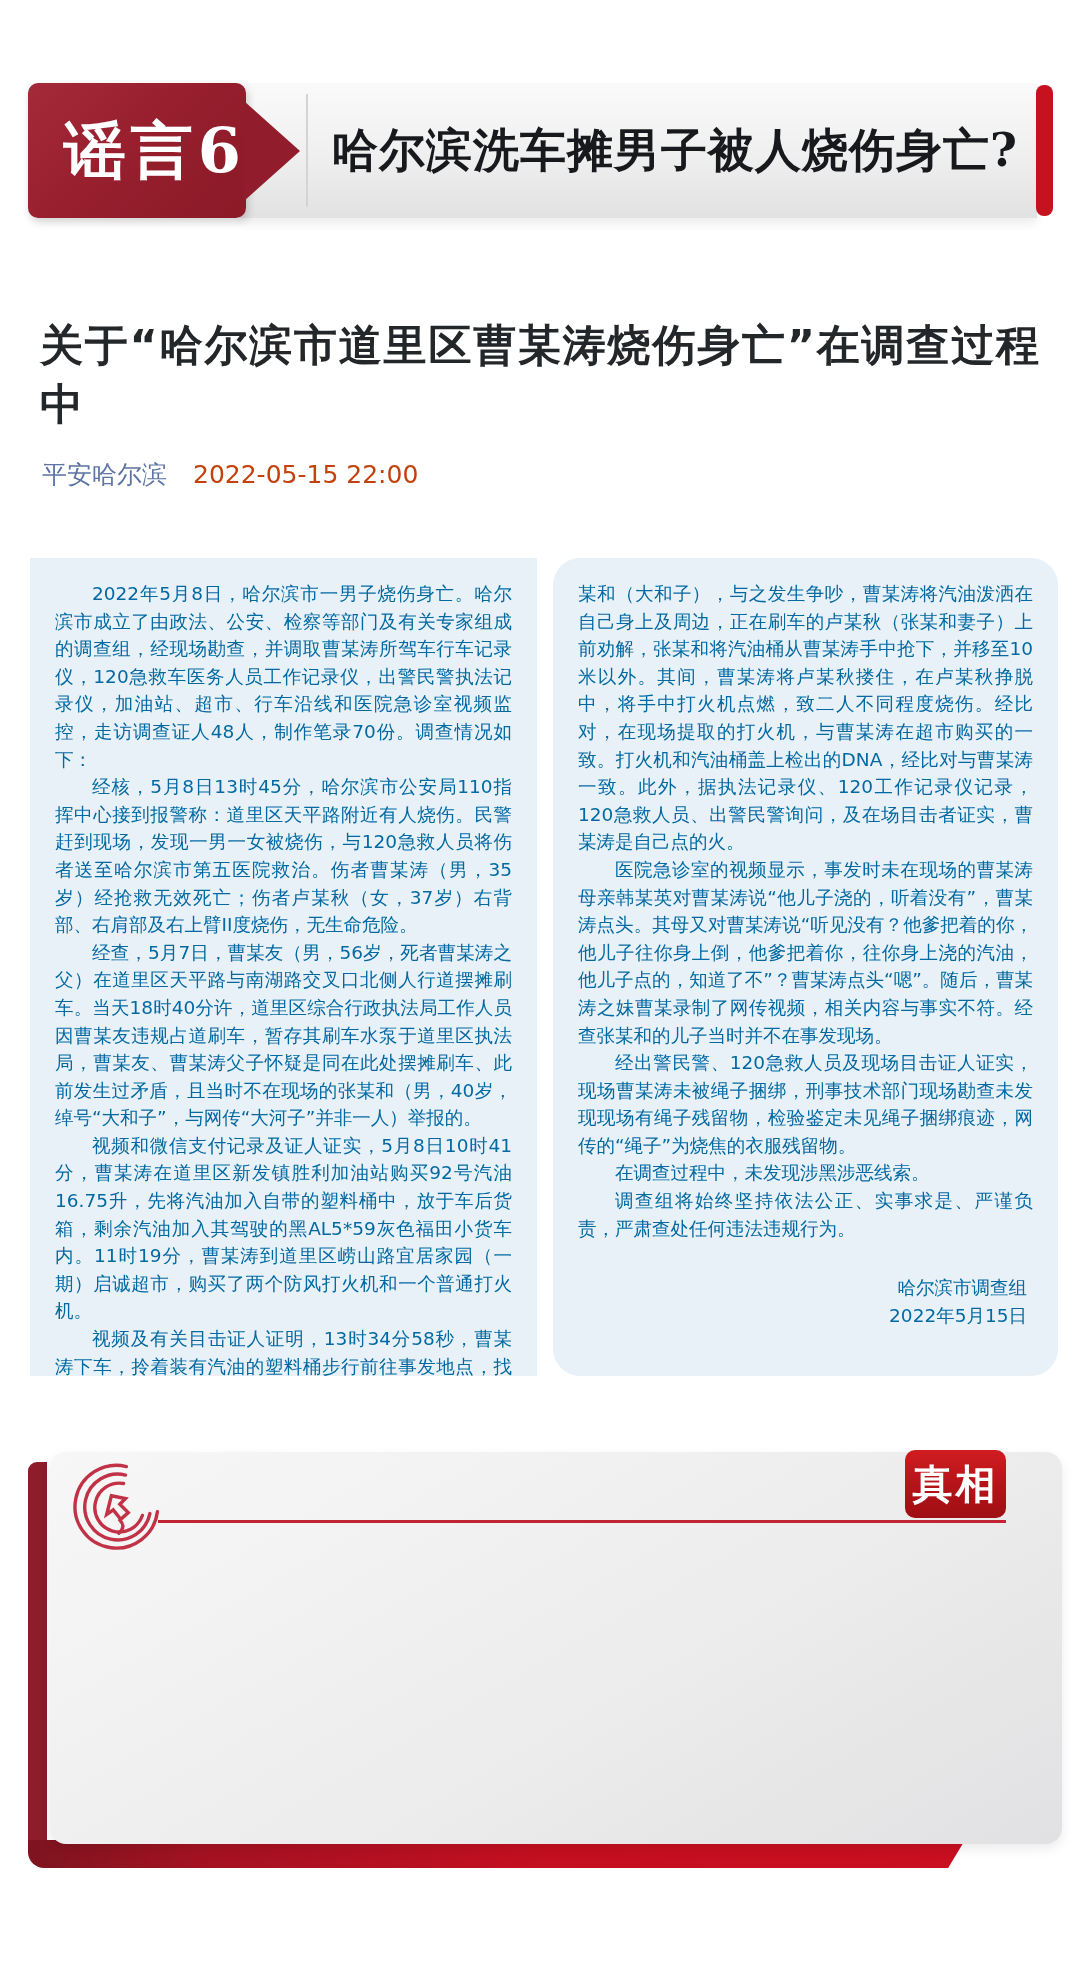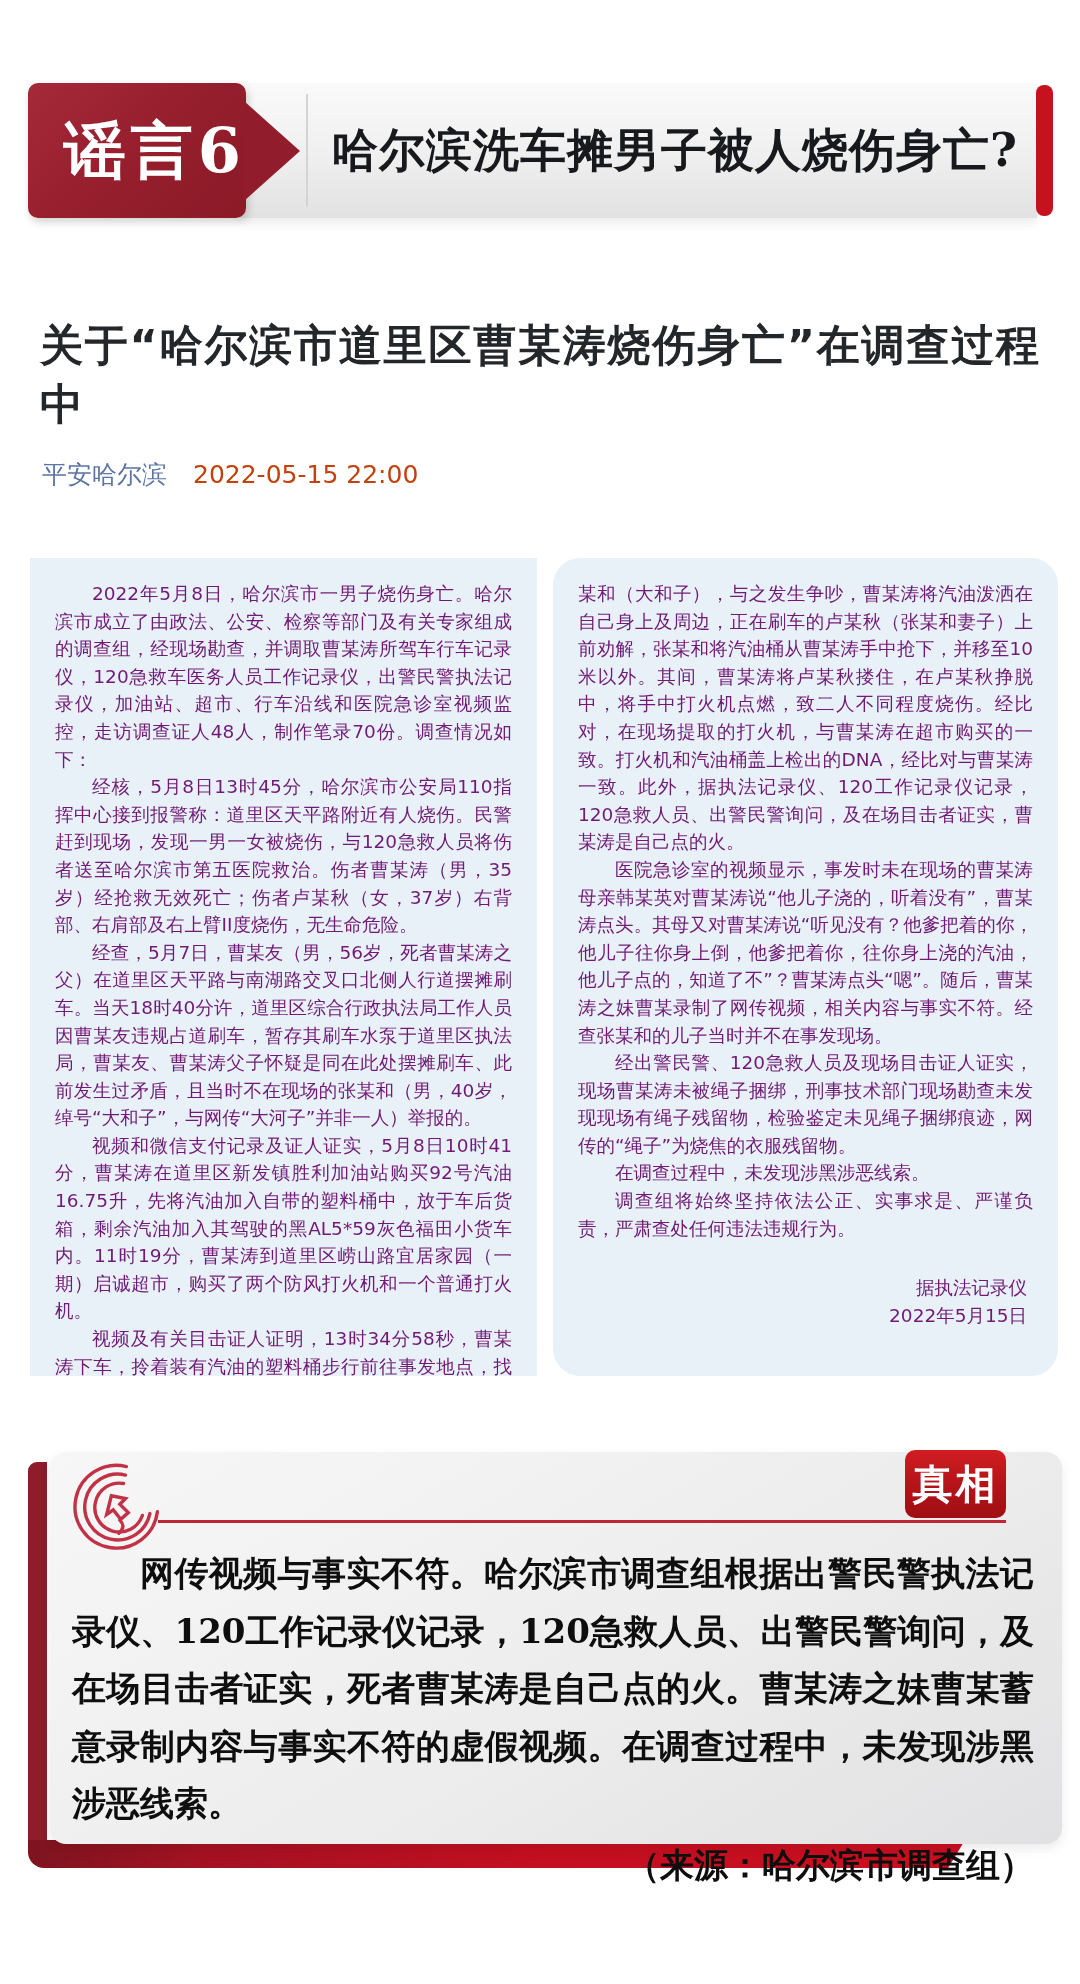--- a/index.html
+++ b/index.html
@@ -47,21 +47,21 @@
     font-size:43px; line-height:59px; font-weight:600; color:#24272a; letter-spacing:1px;
     text-align:justify;
   }
   .byline { position:absolute; left:42px; top:458px; font-size:25px; white-space:nowrap; }
   .byline .src { color:#5b74a3; margin-right:26px; }
   .byline .time { color:#c2410c; }
 
   
   .col {
     position:absolute; top:558px; height:818px; background:#e8f1f8;
-    padding:22px 25px; font-size:18.5px; line-height:27.6px; color:#701a75;
+    padding:22px 25px; font-size:18.5px; line-height:27.6px; color:#0369a1;
     text-align:justify; overflow:hidden;
   }
   .col-left  { left:30px;  width:507px; }
   .col-right { left:553px; width:505px;border-radius:27px; }
   .col p { text-indent:2em; margin:0; }
   .col p.no-indent { text-indent:0; }
   .sig-block { margin-top:32px; text-align:right; padding-right:6px; }
   .sig-block div { text-indent:0; }
 
   
@@ -125,39 +125,35 @@
     <p>视频及有关目击证人证明，13时34分58秒，曹某涛下车，拎着装有汽油的塑料桶步行前往事发地点，找到张</p>
   </div>
 
   <div class="col col-right">
     <p class="no-indent">某和（大和子），与之发生争吵，曹某涛将汽油泼洒在自己身上及周边，正在刷车的卢某秋（张某和妻子）上前劝解，张某和将汽油桶从曹某涛手中抢下，并移至10米以外。其间，曹某涛将卢某秋搂住，在卢某秋挣脱中，将手中打火机点燃，致二人不同程度烧伤。经比对，在现场提取的打火机，与曹某涛在超市购买的一致。打火机和汽油桶盖上检出的DNA，经比对与曹某涛一致。此外，据执法记录仪、120工作记录仪记录，120急救人员、出警民警询问，及在场目击者证实，曹某涛是自己点的火。</p>
     <p>医院急诊室的视频显示，事发时未在现场的曹某涛母亲韩某英对曹某涛说“他儿子浇的，听着没有”，曹某涛点头。其母又对曹某涛说“听见没有？他爹把着的你，他儿子往你身上倒，他爹把着你，往你身上浇的汽油，他儿子点的，知道了不”？曹某涛点头“嗯”。随后，曹某涛之妹曹某录制了网传视频，相关内容与事实不符。经查张某和的儿子当时并不在事发现场。</p>
     <p>经出警民警、120急救人员及现场目击证人证实，现场曹某涛未被绳子捆绑，刑事技术部门现场勘查未发现现场有绳子残留物，检验鉴定未见绳子捆绑痕迹，网传的“绳子”为烧焦的衣服残留物。</p>
     <p>在调查过程中，未发现涉黑涉恶线索。</p>
     <p>调查组将始终坚持依法公正、实事求是、严谨负责，严肃查处任何违法违规行为。</p>
     <div class="sig-block">
-      <div>据执法记录仪</div>
+      <div>哈尔滨市调查组</div>
       <div>2022年5月15日</div>
     </div>
   </div>
 
   <div class="truth-frame-vert"></div>
   <div class="truth-frame-horiz"></div>
   <div class="truth-card"></div>
 
   <svg class="truth-logo" viewBox="0 0 100 100">
     <g fill="none" stroke="#c23246" stroke-width="3.6" stroke-linecap="round">
       <path d="M60 7 A44 44 0 1 0 93 55"></path>
       <path d="M59 16 A35 35 0 1 0 85 57"></path>
       <path d="M57 25 A26 26 0 1 0 77 59"></path>
       <path d="M44 38 l15 3 -6 6 9 9 -8 7 -8 -10 -7 5 z"></path>
       <path d="M53 64 q7 7 -1 14"></path>
     </g>
   </svg>
   <div class="truth-line"></div>
   <div class="truth-badge">真相</div>
 
-  <div class="truth-body">
-    <p>网传视频与事实不符。哈尔滨市调查组根据出警民警执法记录仪、120工作记录仪记录，120急救人员、出警民警询问，及在场目击者证实，死者曹某涛是自己点的火。曹某涛之妹曹某蓄意录制内容与事实不符的虚假视频。在调查过程中，未发现涉黑涉恶线索。</p>
-    <p class="source">（来源：哈尔滨市调查组）</p>
-  </div>
 
 </div>
 
 </body></html>

